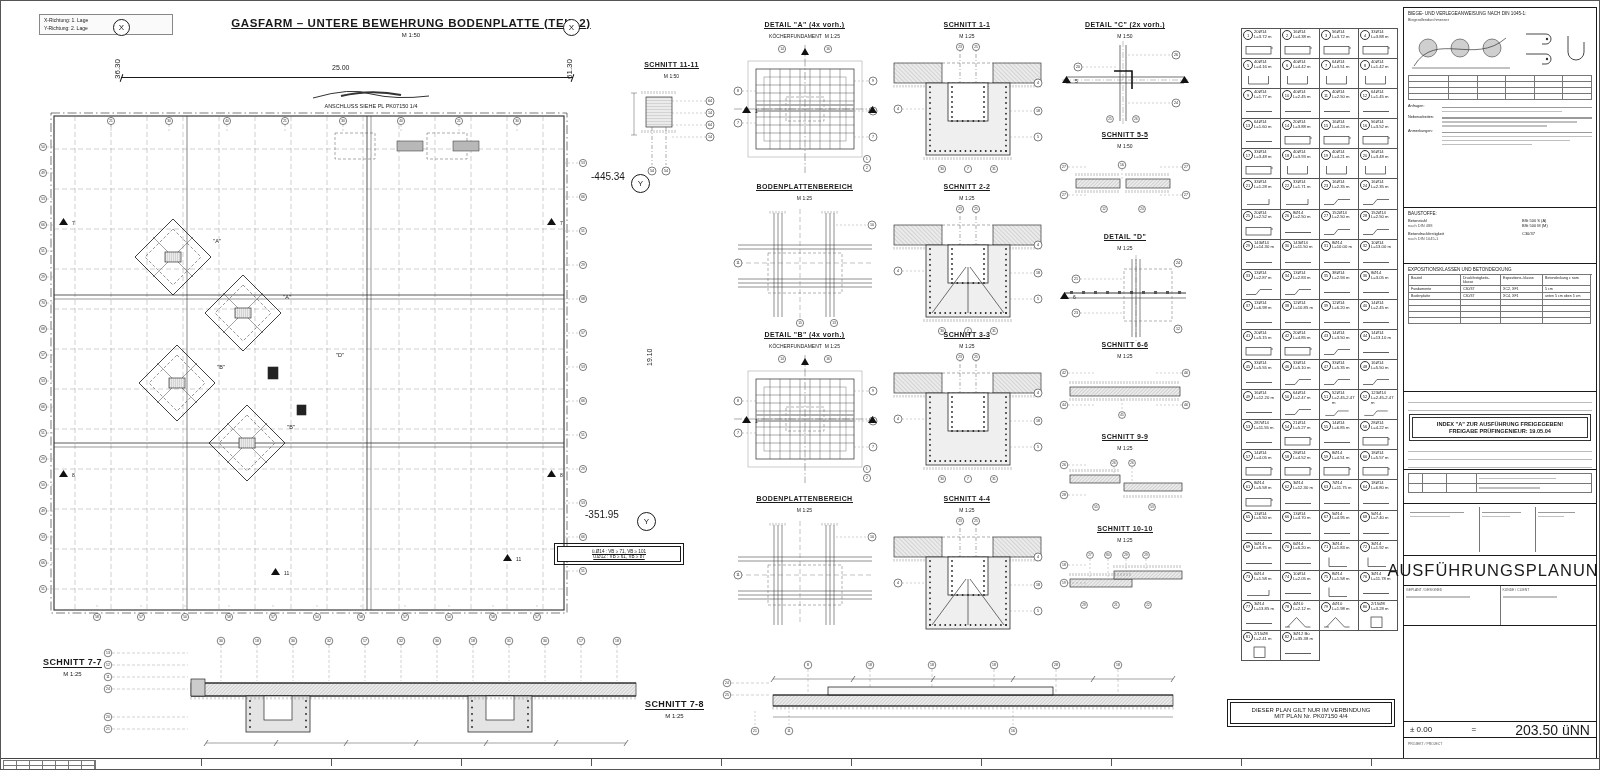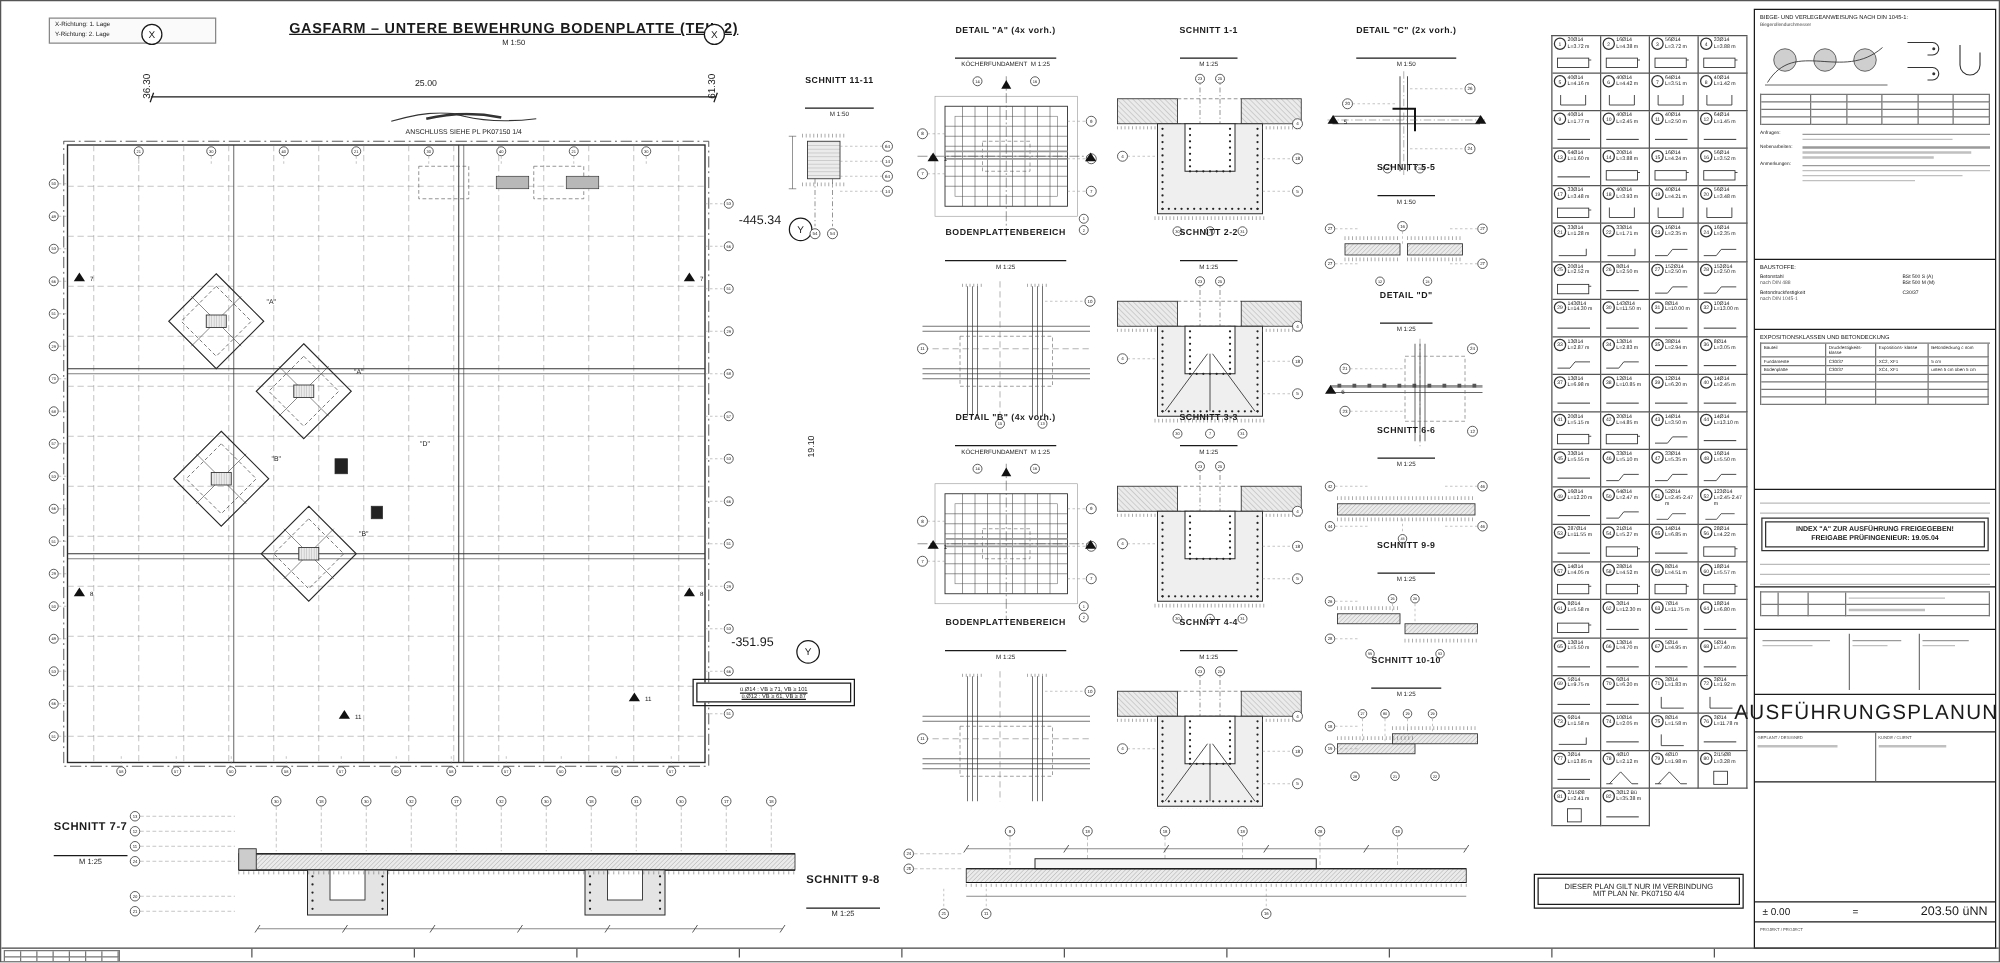--- a/index.html
+++ b/index.html
@@ -1,21 +1,21 @@
 <!DOCTYPE html>
 <html><head>
 <meta charset="utf-8">
 <style>
   html,body{margin:0;padding:0;background:#e8e8e8;}
   .sheet{position:relative;width:1600px;height:770px;background:#ffffff;
     font-family:"Liberation Sans",sans-serif;color:#1a1a1a;overflow:hidden;
     border:1px solid #555;box-sizing:border-box;}
   .abs{position:absolute;}
   .pt{font-size:7px;font-weight:bold;letter-spacing:.4px;border-bottom:1px solid #1a1a1a;
-      display:inline-block;padding-bottom:18px;white-space:nowrap;}
+      display:inline-block;padding-bottom:0;white-space:nowrap;}
   .pt.big{font-size:9px;}
   .ps{font-size:5px;text-align:center;margin-top:2px;white-space:nowrap;}
   .panel{position:absolute;text-align:center;}
   .micro{background:#9a9a9a;height:1.5px;margin:2.5px 0;}
   .micro.lt{background:#c0c0c0;}
   .bubble{position:absolute;border:1px solid #1a1a1a;border-radius:50%;background:#fff;
      display:flex;align-items:center;justify-content:center;font-size:8px;}
   .vtext{position:absolute;transform:rotate(-90deg);transform-origin:left top;
      font-size:8px;white-space:nowrap;}
   .dimline{position:absolute;border-top:1px solid #1a1a1a;}
@@ -1910,21 +1910,21 @@
         <line x1="108" y1="115" x2="112" y2="109" stroke="#444" stroke-width="0.7"></line>
         <line x1="178" y1="115" x2="182" y2="109" stroke="#444" stroke-width="0.7"></line>
         <line x1="248" y1="115" x2="252" y2="109" stroke="#444" stroke-width="0.7"></line>
         <line x1="318" y1="115" x2="322" y2="109" stroke="#444" stroke-width="0.7"></line>
         <line x1="388" y1="115" x2="392" y2="109" stroke="#444" stroke-width="0.7"></line>
         <line x1="458" y1="115" x2="462" y2="109" stroke="#444" stroke-width="0.7"></line>
         <line x1="528" y1="115" x2="532" y2="109" stroke="#444" stroke-width="0.7"></line>
       </svg></div>
 
   <div class="abs" style="left:644px;top:692px;text-align:center;">
-    <span class="pt big">SCHNITT 9-8</span>
+    <span class="pt big">SCHNITT 7-8</span>
     <div class="ps" style="font-size:6px;">M 1:25</div>
   </div>
   <div class="abs" style="left:712px;top:652px;"><svg width="475" height="94" viewBox="0 0 475 94">
         <circle cx="95" cy="12" r="3.8" fill="#fff" stroke="#2a2a2a" stroke-width=".6"></circle>
         <text x="95" y="13.4" font-size="3.4" text-anchor="middle" fill="#1a1a1a" font-family="Liberation Sans,sans-serif">8</text>
         <line x1="95" y1="16" x2="95" y2="40" stroke="#888" stroke-width="0.4" stroke-dasharray="3 2"></line>
         <circle cx="157" cy="12" r="3.8" fill="#fff" stroke="#2a2a2a" stroke-width=".6"></circle>
         <text x="157" y="13.4" font-size="3.4" text-anchor="middle" fill="#1a1a1a" font-family="Liberation Sans,sans-serif">18</text>
         <line x1="157" y1="16" x2="157" y2="40" stroke="#888" stroke-width="0.4" stroke-dasharray="3 2"></line>
         <circle cx="219" cy="12" r="3.8" fill="#fff" stroke="#2a2a2a" stroke-width=".6"></circle>
@@ -3012,21 +3012,21 @@
         <div style="flex:1;border-right:1px solid #777;padding:2px;font-size:3.4px;color:#555;"><span>GEPLANT / DESIGNED</span><span class="micro lt" style="display:block;width:70%;margin-top:4px;"></span></div>
         <div style="flex:1;padding:2px;font-size:3.4px;color:#555;"><span>KUNDE / CLIENT</span><span class="micro lt" style="display:block;width:60%;margin-top:4px;"></span></div>
       </div>
     </div>
 
     <div class="sec" style="height:96px;"></div>
 
     <div class="sec" style="height:16px;display:flex;align-items:center;justify-content:space-between;padding:0 6px;">
       <span style="font-size:8px;">± 0.00</span>
       <span style="font-size:8px;">=</span>
-      <span style="font-size:10px;">203.50 üNN</span>
+      <span style="font-size:14px;">203.50 üNN</span>
     </div>
 
     <div class="sec" style="height:32px;">
       <span style="font-size:3.4px;color:#555;">PROJEKT / PROJECT</span>
     </div>
 
   </div>
 
   <div class="ruler">
     <div class="cellgrid">

